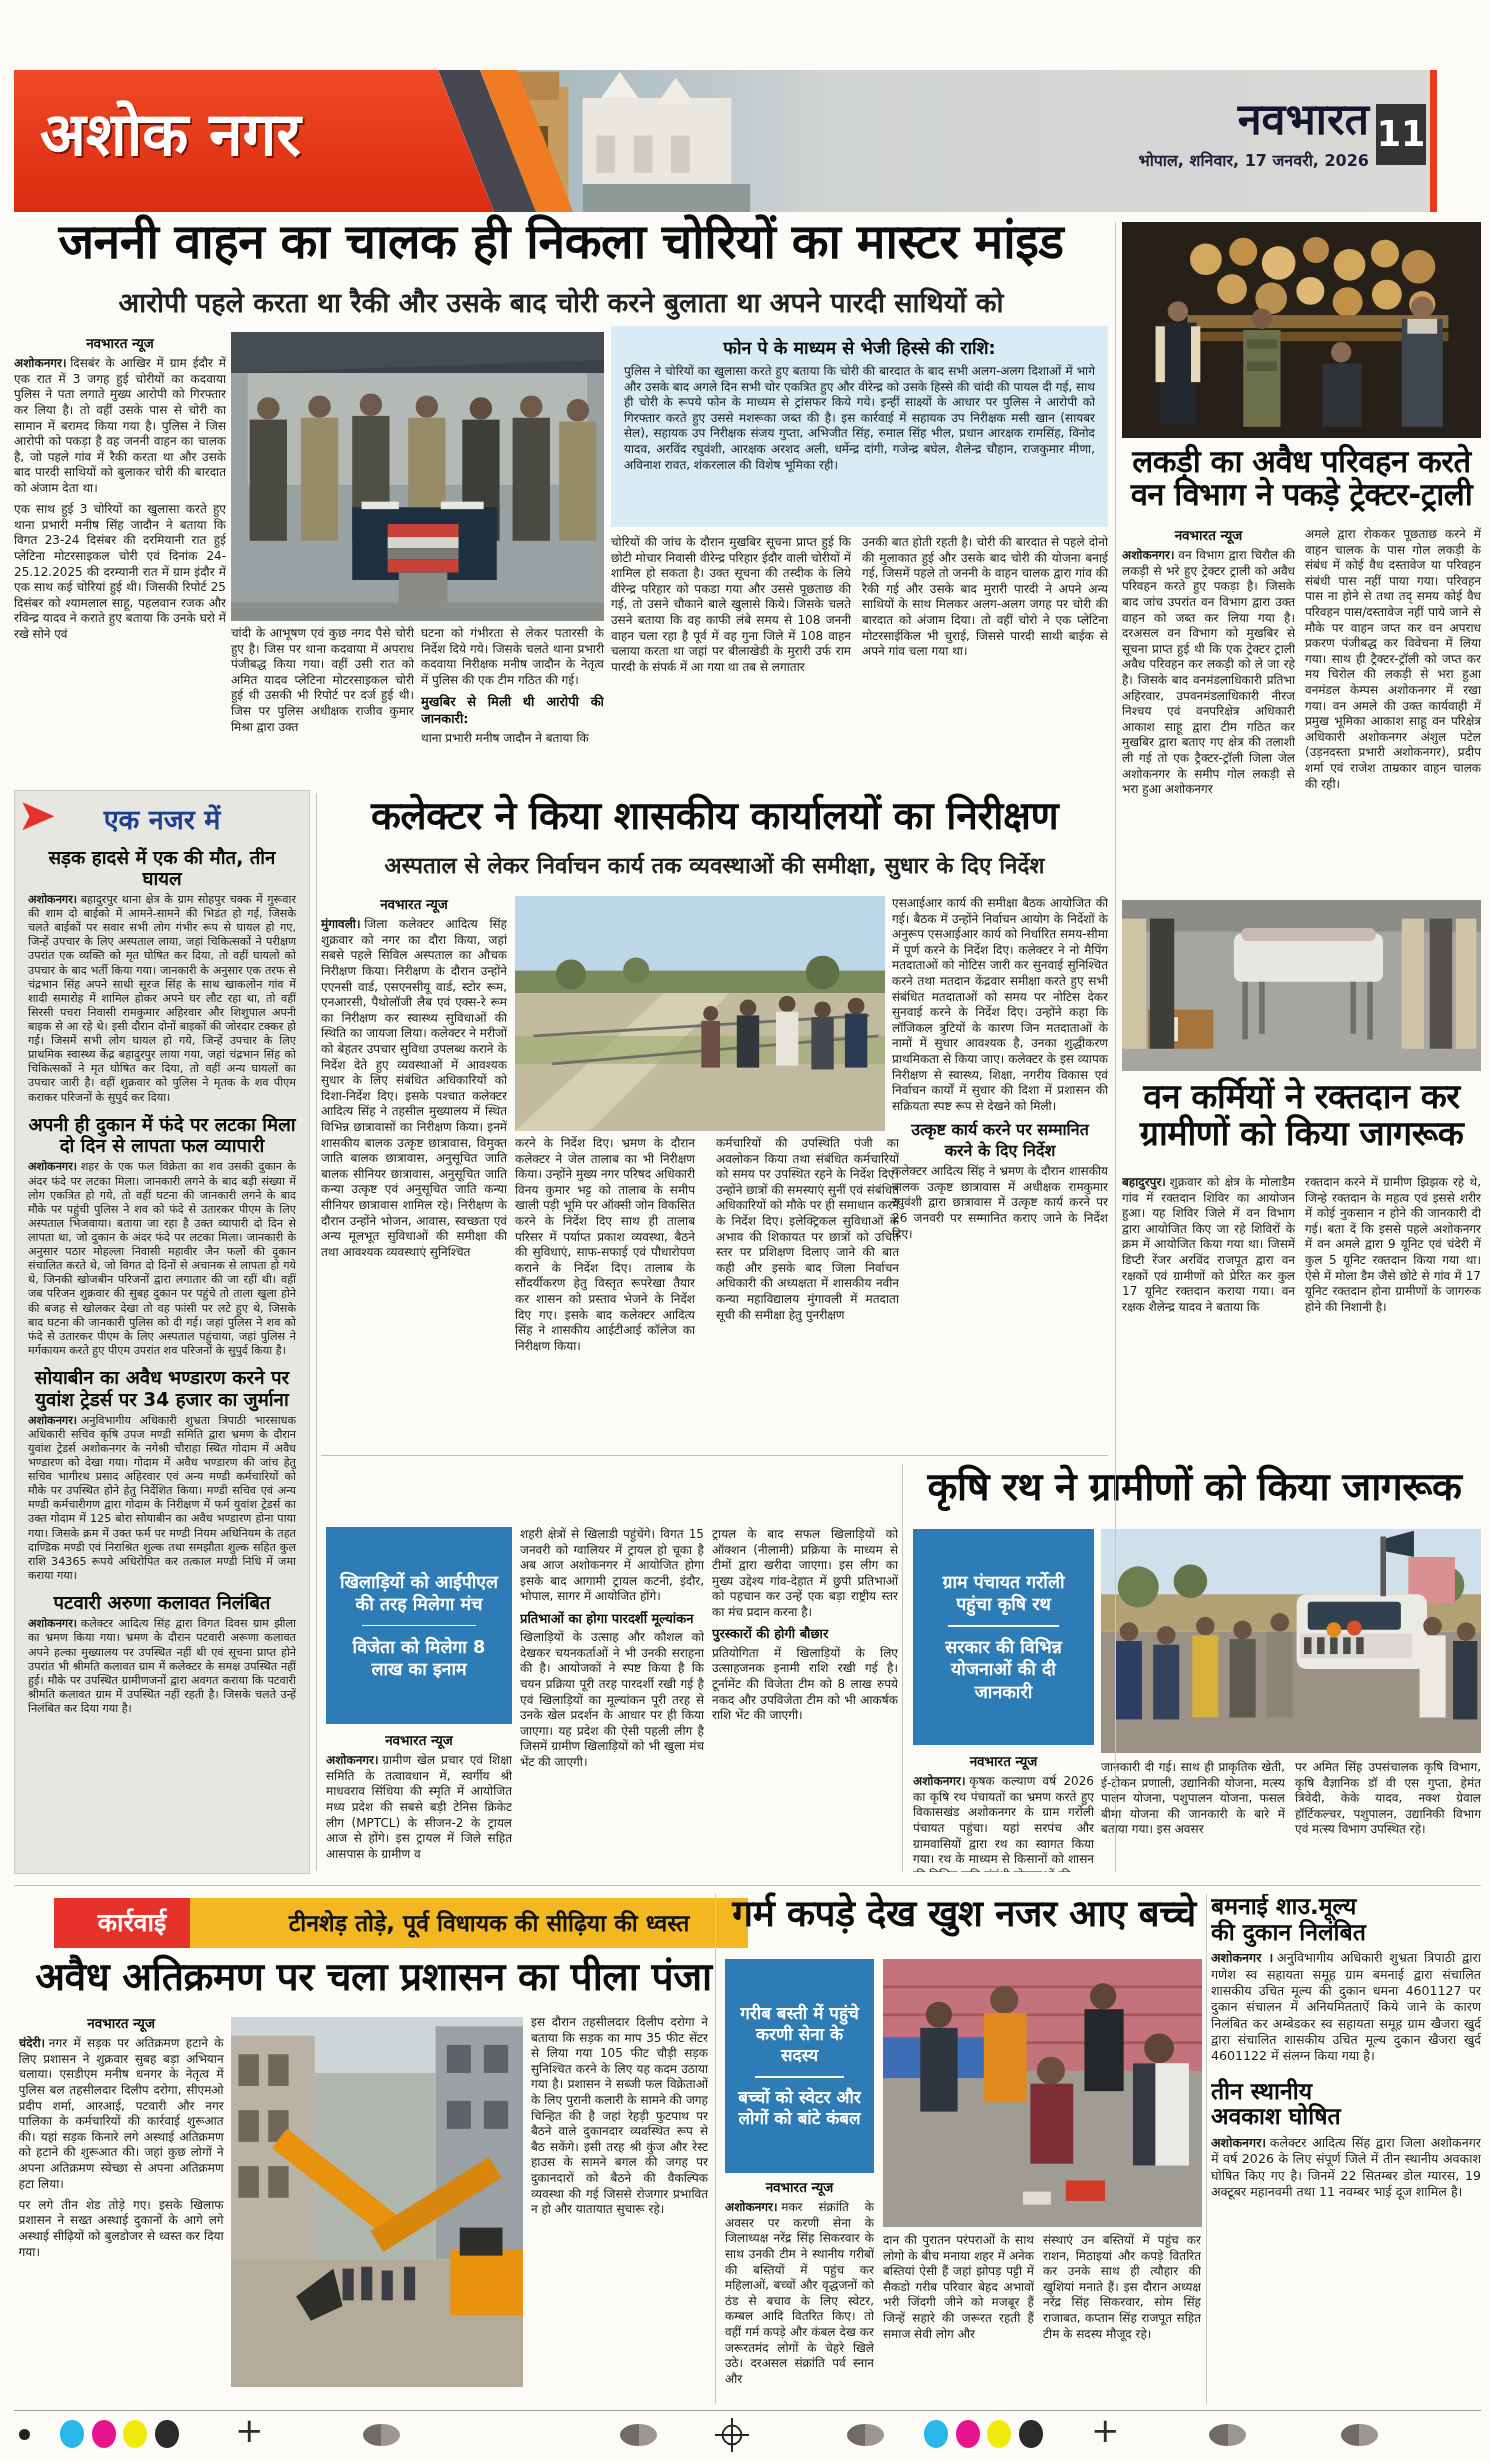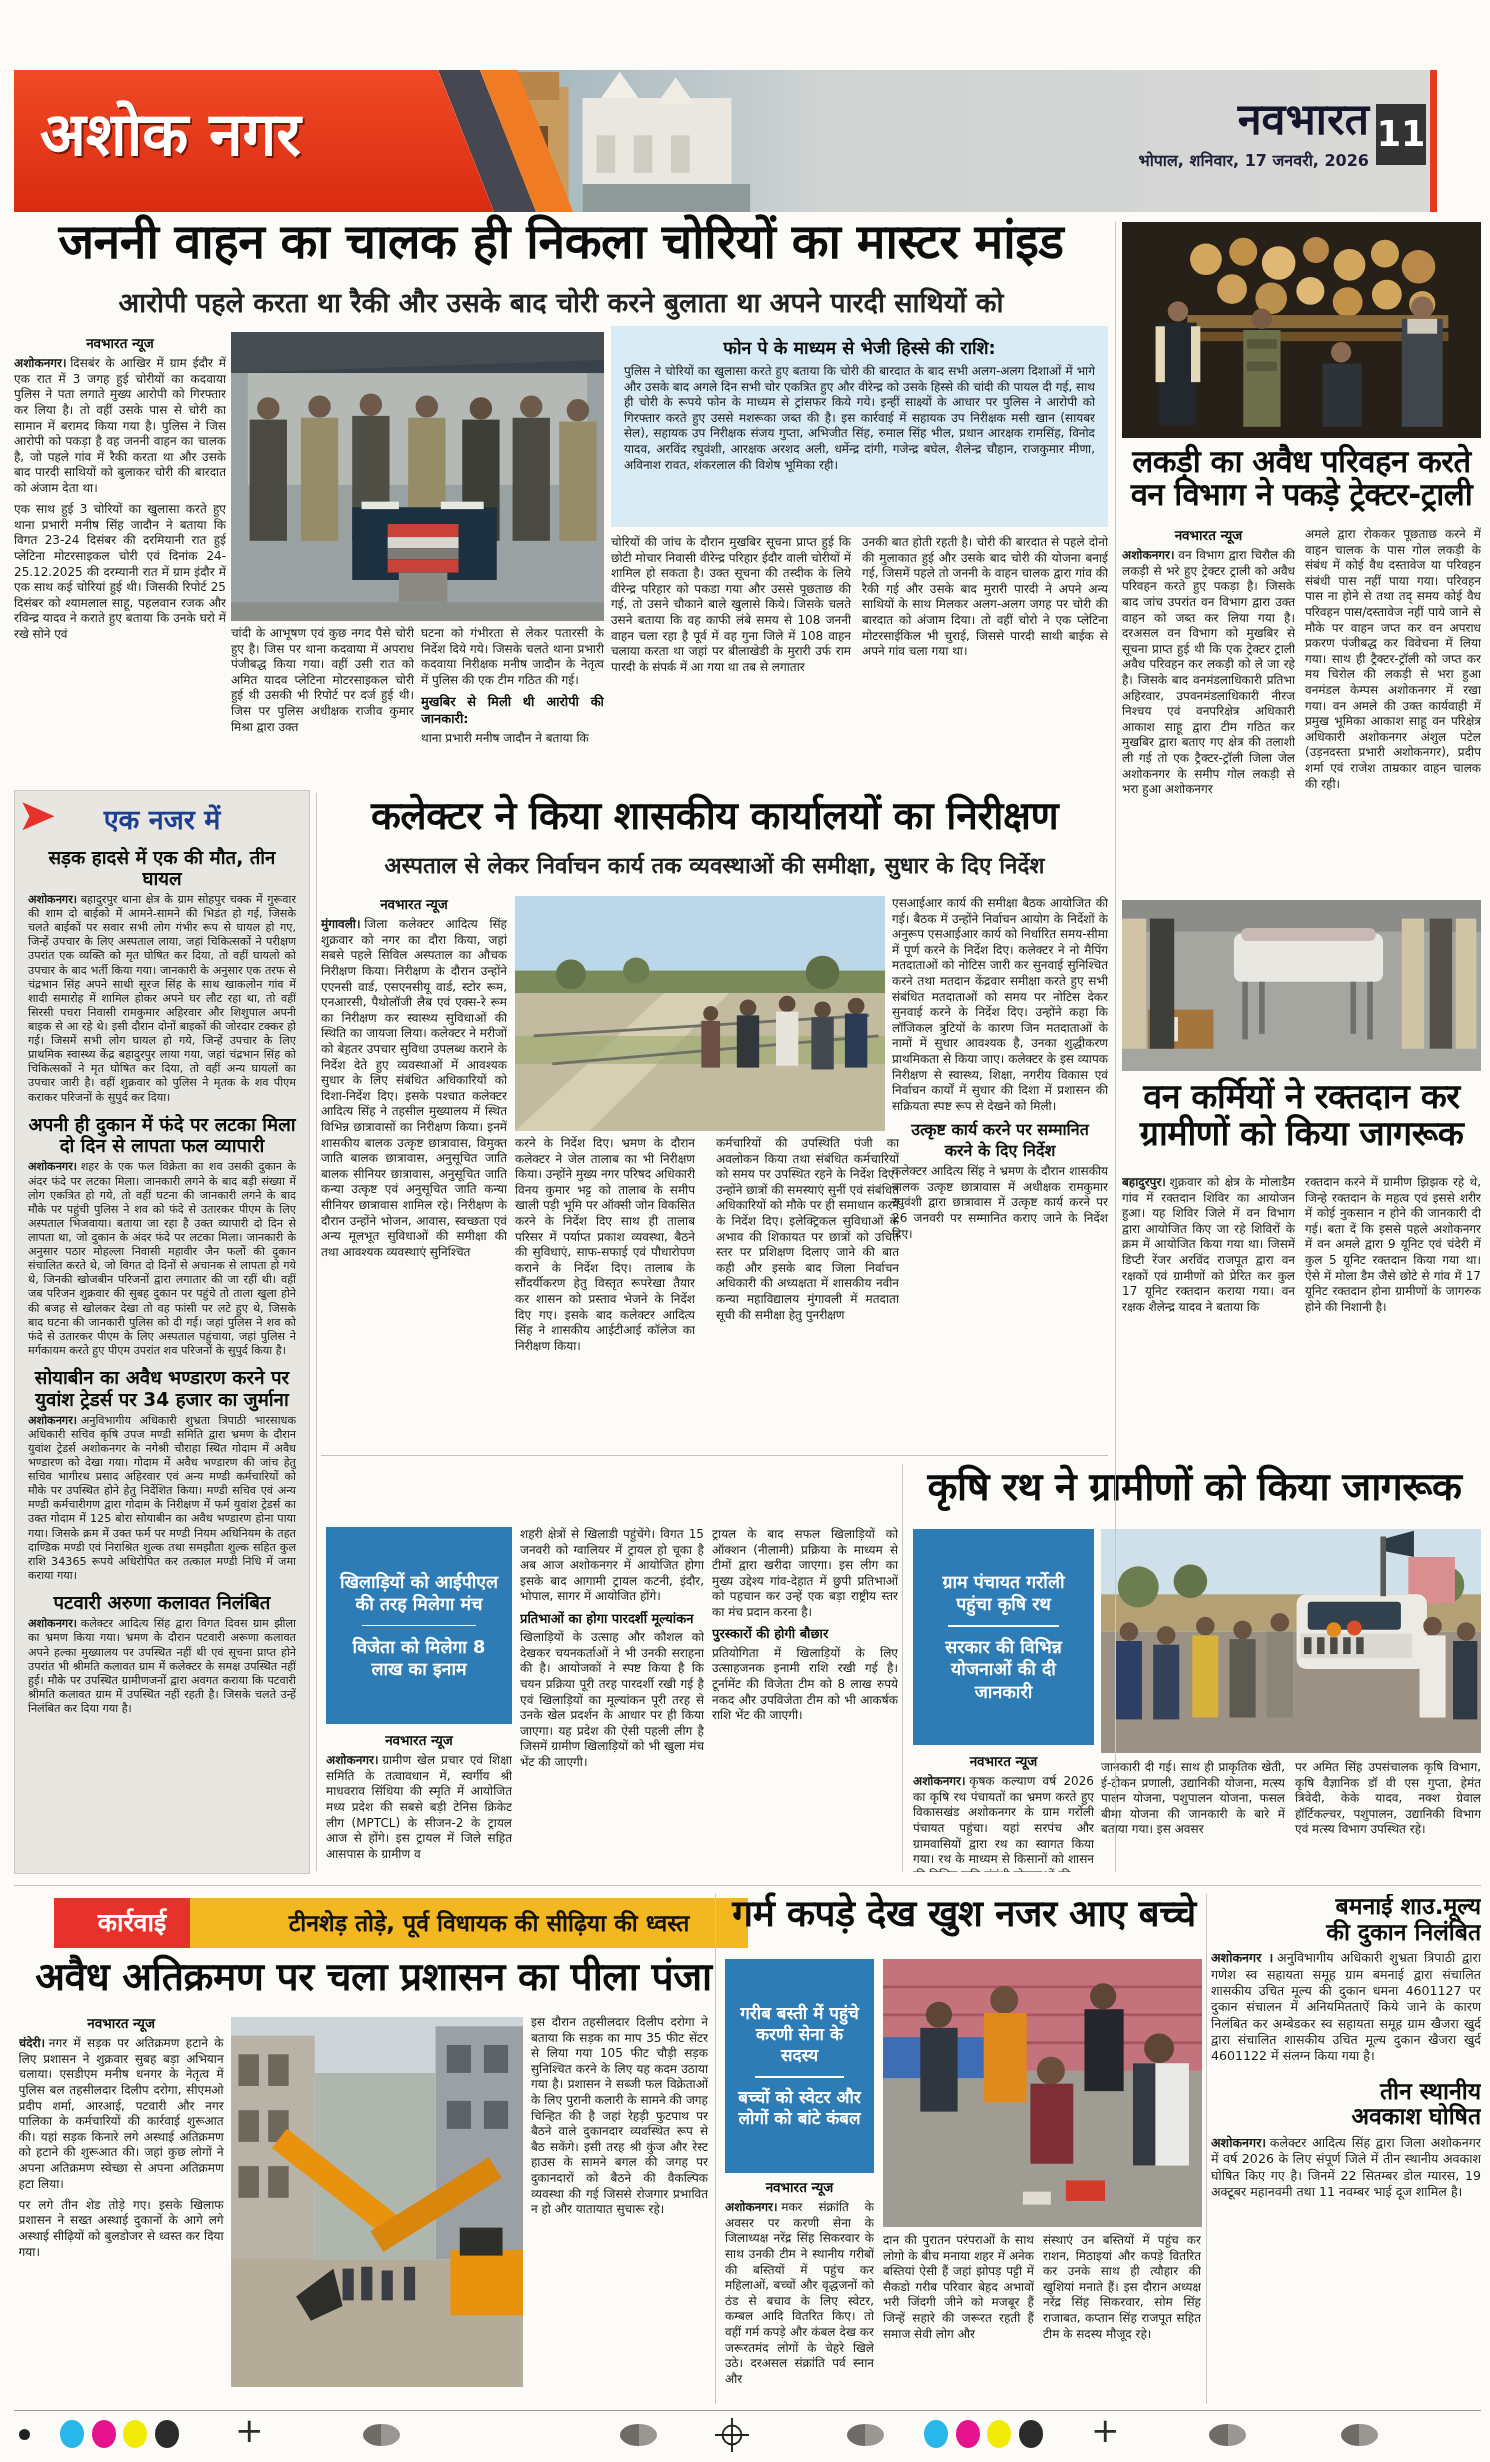--- a/index.html
+++ b/index.html
@@ -24,21 +24,21 @@
   .glance{background:#e7e6e1;border:0.9px solid #c8c6bf;box-sizing:border-box;padding:9.3px 13px;overflow:hidden;}
   .glance .gt{font-size:27px;font-weight:800;color:#1c3f8f;text-align:center;margin:0 0 7.5px 0;position:relative;}
   .gmark{position:absolute;left:-5.6px;top:1.9px;width:32px;height:28px;background:#e6322a;
          clip-path:polygon(0 0,100% 50%,0 100%,22% 50%);}
   .gst{font-size:18.6px;font-weight:800;text-align:center;color:#0e0e0e;line-height:1.15;margin:9.3px 0 3.7px 0;}
   .glance .body{font-size:11.2px;line-height:1.26;}
   .kicker{background:#e6322a;color:#fff;font-weight:800;text-align:center;margin-left:28px;}
   .strip{background:#f3b722;color:#111;font-weight:800;text-align:center;padding-left:40px;}
   .photo{overflow:hidden;background:#888;}
   .photo svg{display:block;width:100%;height:100%;}
-  .mini h3{font-size:23px;font-weight:800;text-align:right;margin:0;line-height:1.12;color:#0d0d0d;}
+  .mini h3{font-size:23px;font-weight:800;text-align:left;margin:0;line-height:1.12;color:#0d0d0d;}
   .mini .body{font-size:12.6px;margin-top:4.7px;}
   .oval{width:37px;height:22.4px;border-radius:50%;background:linear-gradient(90deg,#6f6c68 50%,#9a9691 50%);}
   .cmyk span{display:inline-block;width:24px;height:28px;border-radius:50%;margin-right:7.5px;vertical-align:middle;}
   .crossmark{font-size:34px;color:#2d2d2d;font-weight:400;line-height:28px;}
   .footer-row{position:absolute;top:2420px;left:0;width:1490px;height:37px;}
   .fm{position:absolute;top:0;}
 </style>
 </head>
 <body>
 

